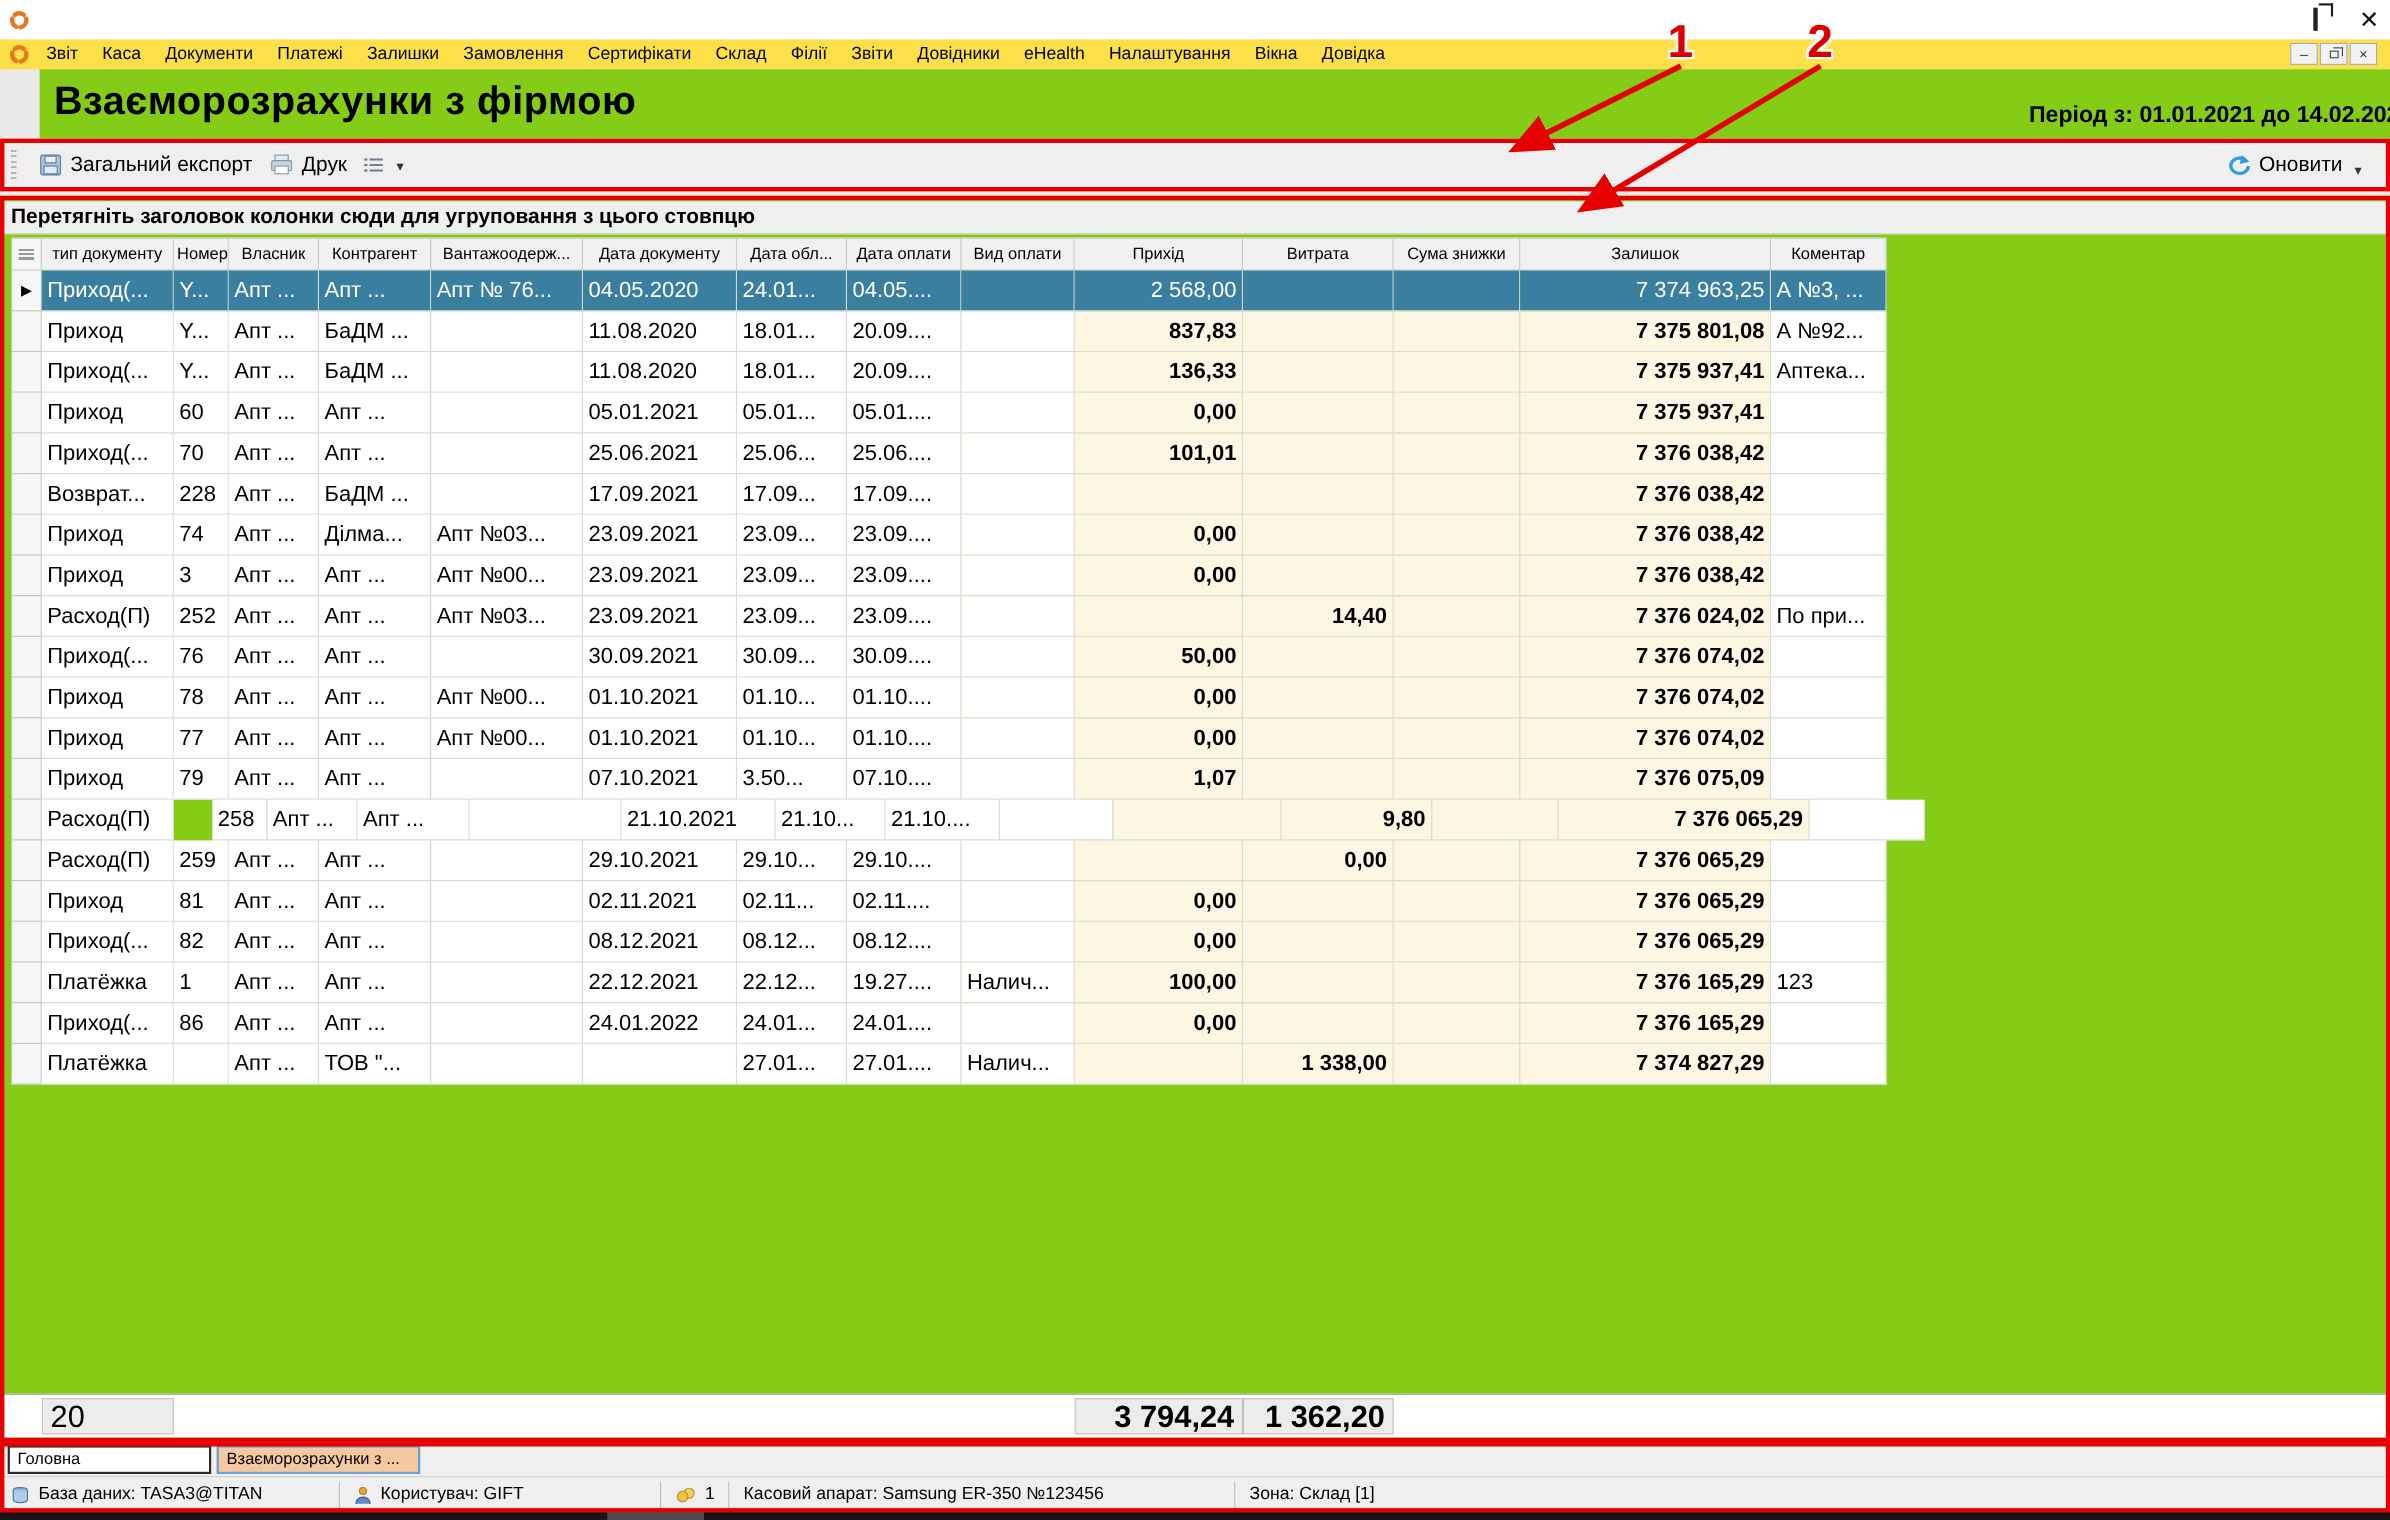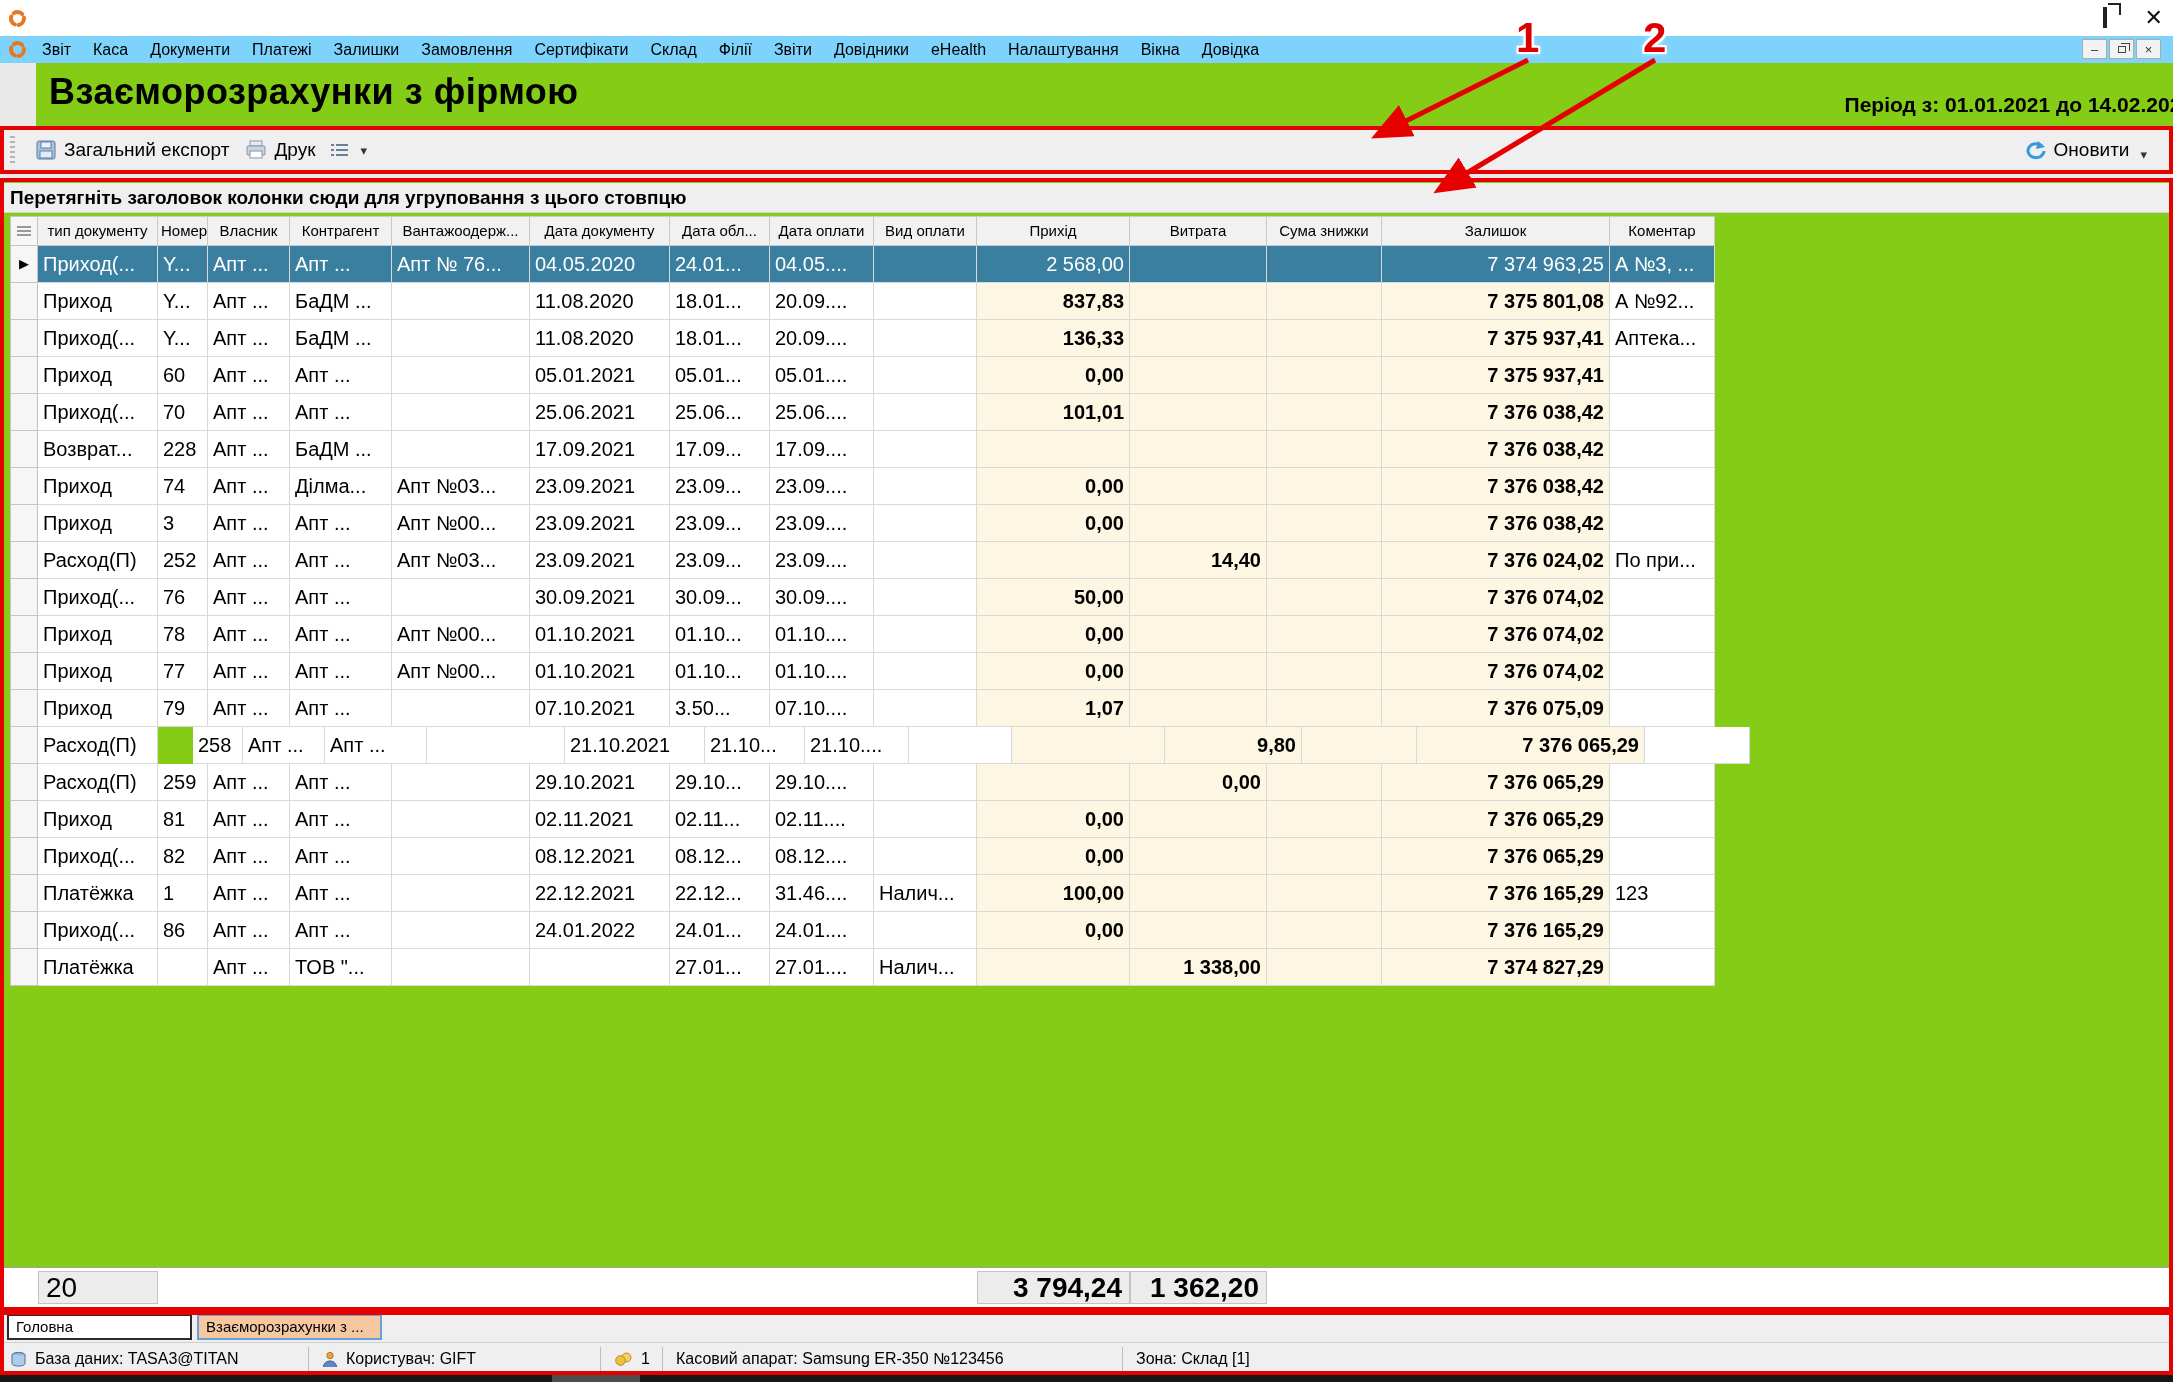--- a/index.html
+++ b/index.html
@@ -9,21 +9,21 @@
   
   .titlebar { position:absolute; left:0; top:0; width:2173px; height:36px; background:#ffffff; display:flex; align-items:center; padding-left:8px; }
   .titlebar .ttext { font-size:15px; margin-left:8px; white-space:nowrap; }
   .wincontrols { position:absolute; right:10px; top:0; height:36px; display:flex; align-items:center; gap:38px; }
   .ico-min { width:13px; height:9px; border-bottom:2px solid #222; }
   .ico-restore { position:relative; width:11px; height:10px; border:2px solid #222; margin-top:2px; }
   .ico-restore::before { content:""; position:absolute; top:-6px; left:3px; width:11px; height:10px; border:2px solid #222; border-bottom:none; border-left:none; }
   .ico-close { font-size:22px; line-height:20px; color:#111; font-weight:normal; }
 
   
-  .menubar { position:absolute; left:0; top:36px; width:2173px; height:27px; background:#7dd3fc; display:flex; align-items:center; padding-left:8px; font-size:16px; }
+  .menubar { position:absolute; left:0; top:36px; width:2173px; height:27px; background:#fde047; display:flex; align-items:center; padding-left:8px; font-size:16px; }
   .menubar .mitem { padding:0 11px; height:100%; display:flex; align-items:center; cursor:default; }
   .mdicontrols { position:absolute; right:12px; top:3px; display:flex; gap:2px; }
   .mdibtn { width:25px; height:20px; background:#f2f2f2; border:1px solid #ababab; display:flex; align-items:center; justify-content:center; font-size:13px; color:#333; }
   .mini-restore { position:relative; width:8px; height:7px; border:1px solid #444; }
   .mini-restore::before { content:""; position:absolute; top:-4px; left:2px; width:8px; height:7px; border:1px solid #444; border-bottom:none; border-left:none; }
 
   
   .band { position:absolute; left:0; top:63px; width:2173px; height:63px; background:#84cc16;margin-left:36px; }
   .band-title { position:absolute; left:13px; top:8px; font-size:36px; font-weight:bold; letter-spacing:0.5px; }
   .band-period { position:absolute; right:16px; top:30px; font-size:21px; font-weight:bold; }
@@ -499,21 +499,21 @@
       </div>
       <div class="grow">
         <span class="ind"></span>
         <span class="c" style="width: 120px;">Платёжка</span>
         <span class="c" style="width: 50px;">1</span>
         <span class="c" style="width: 82px;">Апт ...</span>
         <span class="c" style="width: 102px;">Апт ...</span>
         <span class="c" style="width: 138px;"></span>
         <span class="c" style="width: 140px;">22.12.2021</span>
         <span class="c" style="width: 100px;">22.12...</span>
-        <span class="c" style="width: 104px;">31.46....</span>
+        <span class="c" style="width: 104px;">19.27....</span>
         <span class="c" style="width: 103px;">Налич...</span>
         <span class="c num cream" style="width: 153px;">100,00</span>
         <span class="c num cream" style="width: 137px;"></span>
         <span class="c cream" style="width: 115px;"></span>
         <span class="c num cream" style="width: 228px;">7 376 165,29</span>
         <span class="c" style="width: 105px;">123</span>
       </div>
       <div class="grow">
         <span class="ind"></span>
         <span class="c" style="width: 120px;">Приход(...</span>

